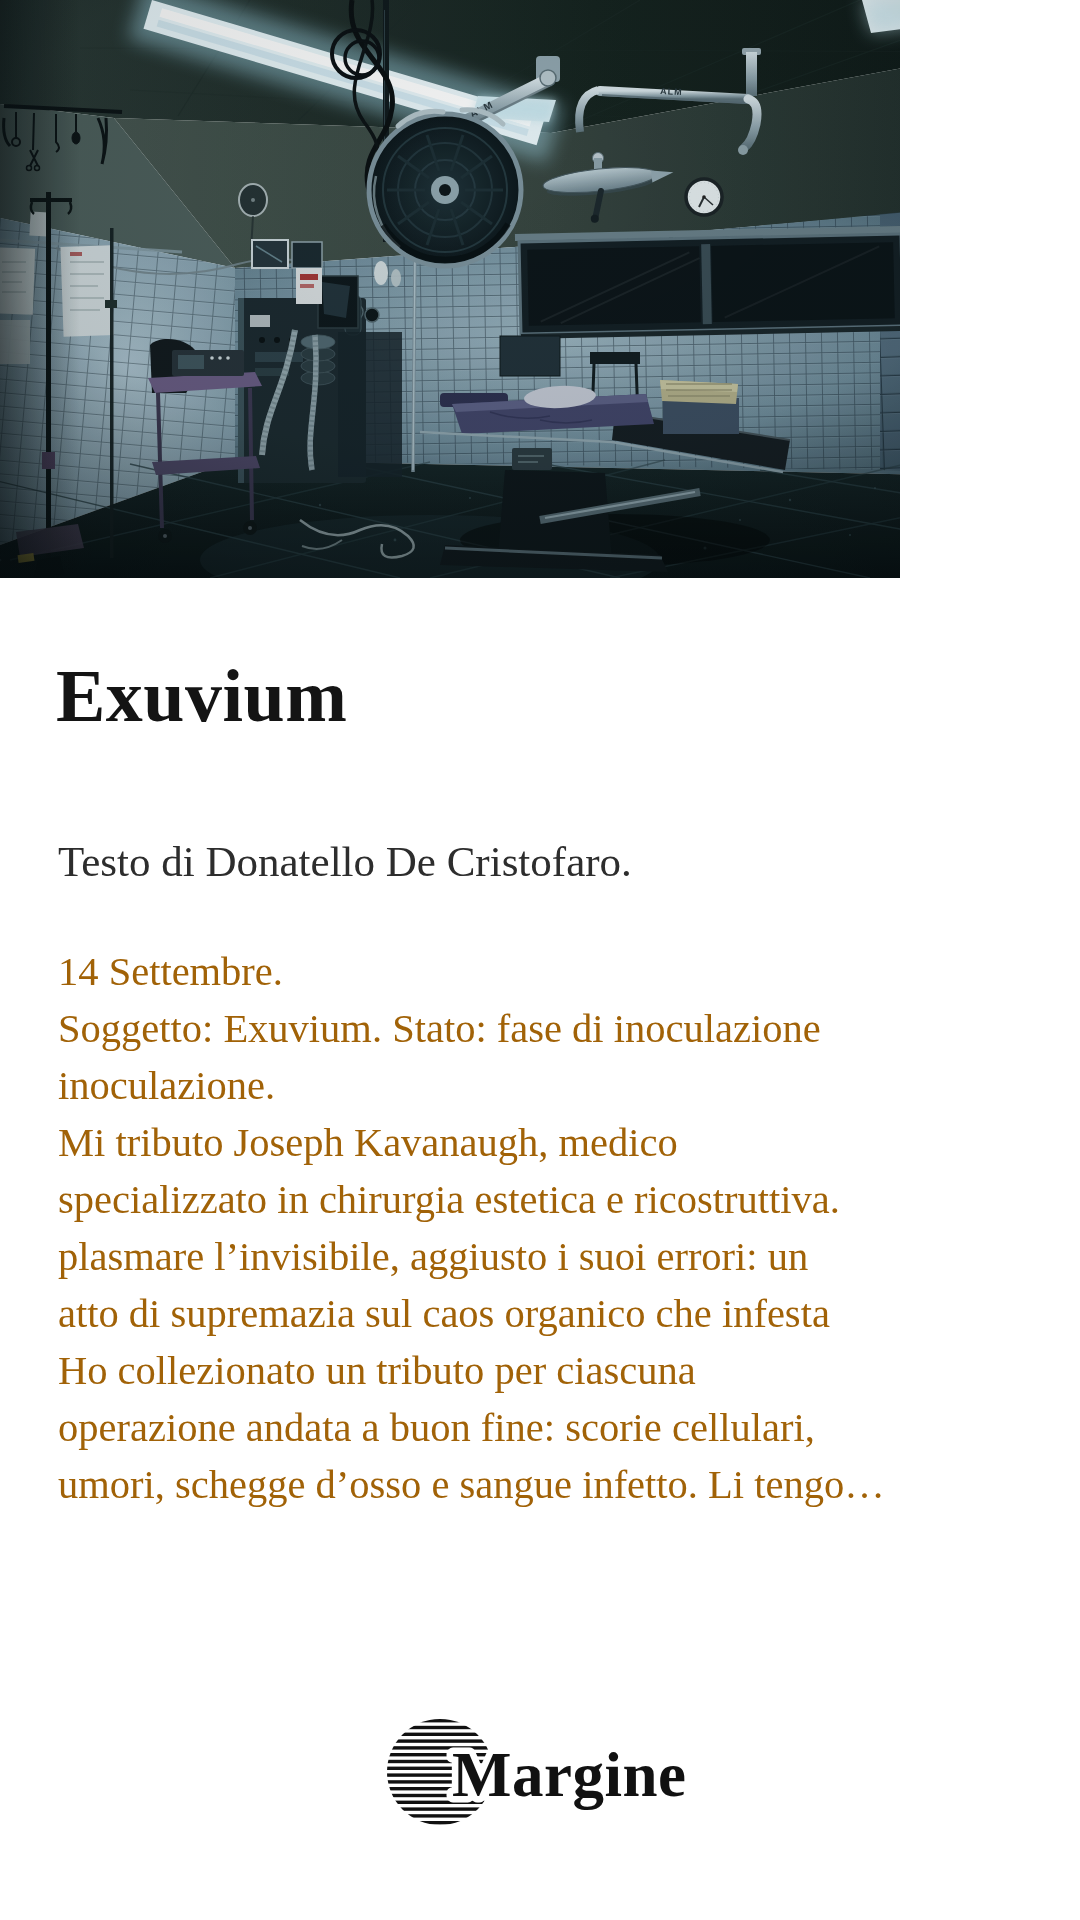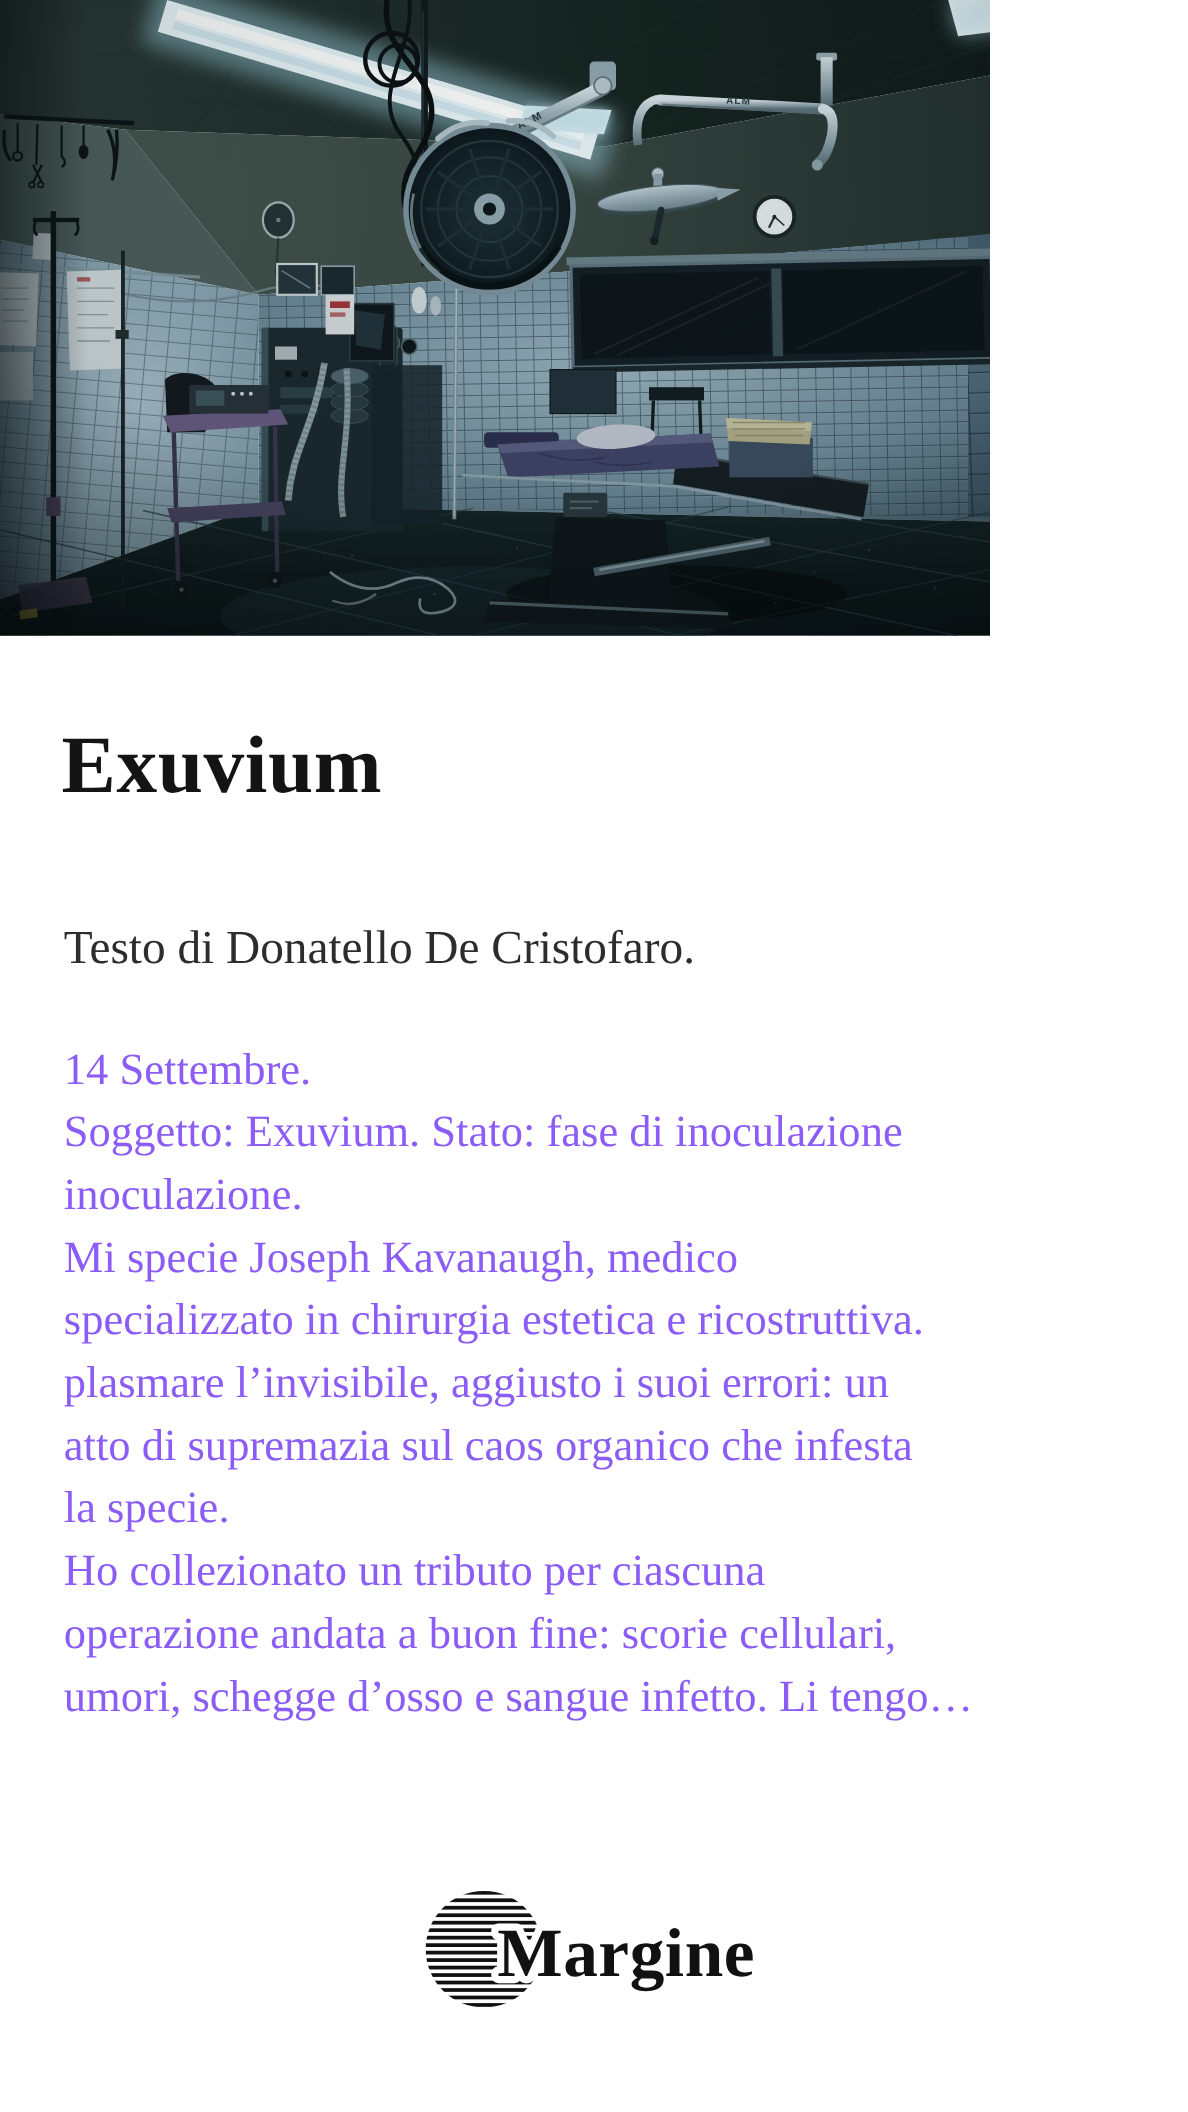--- a/index.html
+++ b/index.html
@@ -11,21 +11,21 @@
   .hero{position:absolute;top:0;left:0;width:1080px;height:578px;display:block;}
   .title{
     position:absolute;left:56px;top:653px;margin:0;
     font-size:74px;line-height:86px;font-weight:700;color:#141414;letter-spacing:.5px;
   }
   .byline{
     position:absolute;left:58px;top:842px;margin:0;
     font-size:43px;line-height:40px;color:#2d2d2d;
   }
   .body-text{
-    position:absolute;left:58px;top:943px;width:995px;color:#8b5cf6;
+    position:absolute;left:58px;top:943px;width:995px;color:#a16207;
     font-size:40.5px;
   }
   .body-text .line{height:57px;line-height:57px;white-space:nowrap;}
   .logo{position:absolute;left:386px;top:1712px;width:320px;height:124px;display:block;cursor:pointer;}
   .logo text{
     font-family:"Liberation Serif","DejaVu Serif",serif;
     font-size:63px;font-weight:700;letter-spacing:.5px;
   }
   .arm-label{font-family:"Liberation Sans","DejaVu Sans",sans-serif;font-weight:700;letter-spacing:1px;}
 </style>
@@ -416,25 +416,24 @@
   </svg>
 
   <h1 class="title">Exuvium</h1>
 
   <p class="byline">Testo di Donatello De Cristofaro.</p>
 
   <div class="body-text">
     <div class="line">14 Settembre.</div>
     <div class="line">Soggetto: Exuvium. Stato: fase di inoculazione</div>
     <div class="line">inoculazione.</div>
-    <div class="line">Mi specie Joseph Kavanaugh, medico</div>
+    <div class="line">Mi tributo Joseph Kavanaugh, medico</div>
     <div class="line">specializzato in chirurgia estetica e ricostruttiva.</div>
     <div class="line">plasmare l’invisibile, aggiusto i suoi errori: un</div>
     <div class="line">atto di supremazia sul caos organico che infesta</div>
-    <div class="line">la specie.</div>
     <div class="line">Ho collezionato un tributo per ciascuna</div>
     <div class="line">operazione andata a buon fine: scorie cellulari,</div>
     <div class="line">umori, schegge d’osso e sangue infetto. Li tengo…</div>
   </div>
 
   <svg class="logo" viewBox="0 0 320 124" role="img">
     <defs>
       <clipPath id="logoCircle">
           <circle cx="54" cy="60" r="53"></circle>
         </clipPath>

